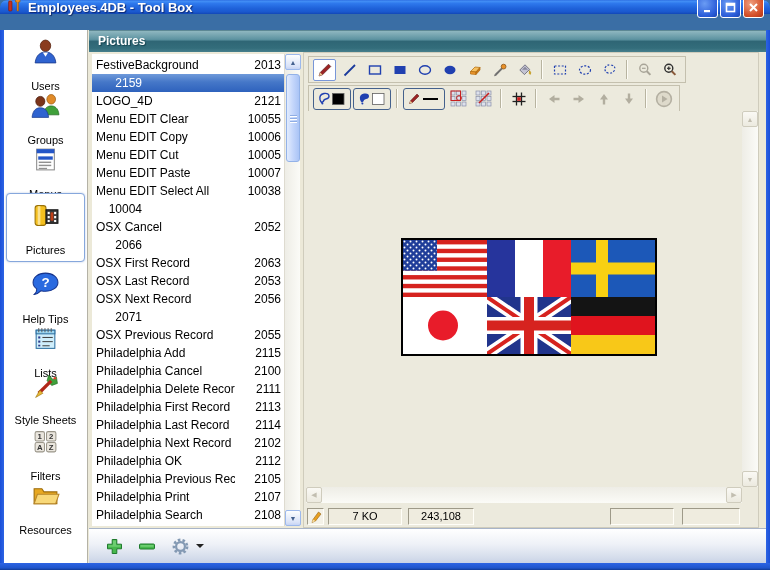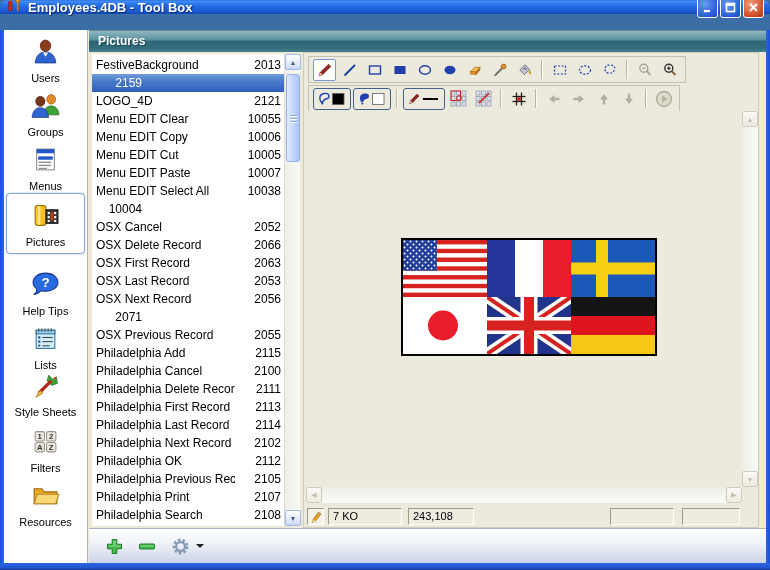--- a/index.html
+++ b/index.html
@@ -25,21 +25,21 @@
   .frame-bottom{ position:absolute; left:0;   top:563px; width:770px; height:7px;
     background:linear-gradient(180deg,#2d64e4 0%,#1f55cc 70%,#123a94 100%); }
 
   .content { position:absolute; left:4px; top:30px; width:762px; height:533px; background:#ece9d8; }
 
   
   .sidebar { position:absolute; left:0; top:0; width:84px; height:533px; background:#fff;
              border-right:1px solid #b4b2a6; }
   .side-item { position:absolute; left:2px; width:79px; text-align:center; font-size:11px; color:#000; cursor:default; }
   .side-item .icn { height:28px; display:flex; align-items:center; justify-content:center; }
-  .side-item .lbl { margin-top:8px; line-height:11px; }
+  .side-item .lbl { margin-top:16px; line-height:11px; }
   .side-item.selected { border:1px solid #86a7dc; border-radius:4px; background:#fff;
              padding:7px 0 5px; box-shadow:0 0 2px rgba(100,140,200,.5); }
 
   
   .main { position:absolute; left:85px; top:0; width:677px; height:533px; }
   .teal-header { position:absolute; left:0; top:0; width:677px; height:22px;
     background:linear-gradient(180deg,#8fb7c0 0%,#5d93a1 40%,#2f6675 50%,#336d7b 82%,#477f8c 100%);
     border-top:1px solid #5d8894; color:#fff; font-weight:bold; font-size:12px;
     line-height:21px; padding-left:9px; text-shadow:1px 1px 1px rgba(0,40,50,.6); }
 
@@ -90,21 +90,21 @@
 
   
   .flags { position:absolute; left:95px; top:127px; width:256px; height:118px;
            border:2px solid #000; display:grid; grid-template-columns:repeat(3,84px); grid-template-rows:repeat(2,57px); background:#fff; }
   .flag svg { display:block; }
 
   
   .estatus { position:absolute; left:0; top:454px; width:456px; height:20px; }
   .status-field { position:absolute; top:1px; height:17px; border:1px solid;
      border-color:#9e9a89 #fffef8 #fffef8 #9e9a89; background:#efecdf;
-     font-size:11px; line-height:15px; padding:0 4px; color:#000; }
+     font-size:11px; line-height:15px; padding:0 4px; color:#000;text-align:center; }
   .tool-ind { position:absolute; left:3px; top:1px; width:17px; height:17px; border:1px solid;
      border-color:#9e9a89 #fffef8 #fffef8 #9e9a89; background:#f4f2e8;
      display:flex; align-items:center; justify-content:center; }
 
   
   .action-bar { position:absolute; left:0; top:498px; width:677px; height:35px;
      background:linear-gradient(180deg,#ffffff 0%,#eef1f7 45%,#d4dcEB 85%,#c9d3e6 100%);
      border-top:1px solid #a8b4c8; display:flex; align-items:center; gap:15px; padding-left:17px; }
   .ab-btn { display:flex; align-items:center; gap:4px; }
   .caret { width:0; height:0; border-left:4px solid transparent; border-right:4px solid transparent;
@@ -327,21 +327,20 @@
     <span class="cell-id">10038</span>
   </div>
               <div class="list-row">
     <span class="cell-id">10004</span>
   </div>
               <div class="list-row">
     <span class="cell-name">OSX Cancel</span>
     <span class="cell-id">2052</span>
   </div>
               <div class="list-row">
-    <span class="cell-name">OSX Delete Record</span>
     <span class="cell-id">2066</span>
   </div>
               <div class="list-row">
     <span class="cell-name">OSX First Record</span>
     <span class="cell-id">2063</span>
   </div>
               <div class="list-row">
     <span class="cell-name">OSX Last Record</span>
     <span class="cell-id">2053</span>
   </div>

